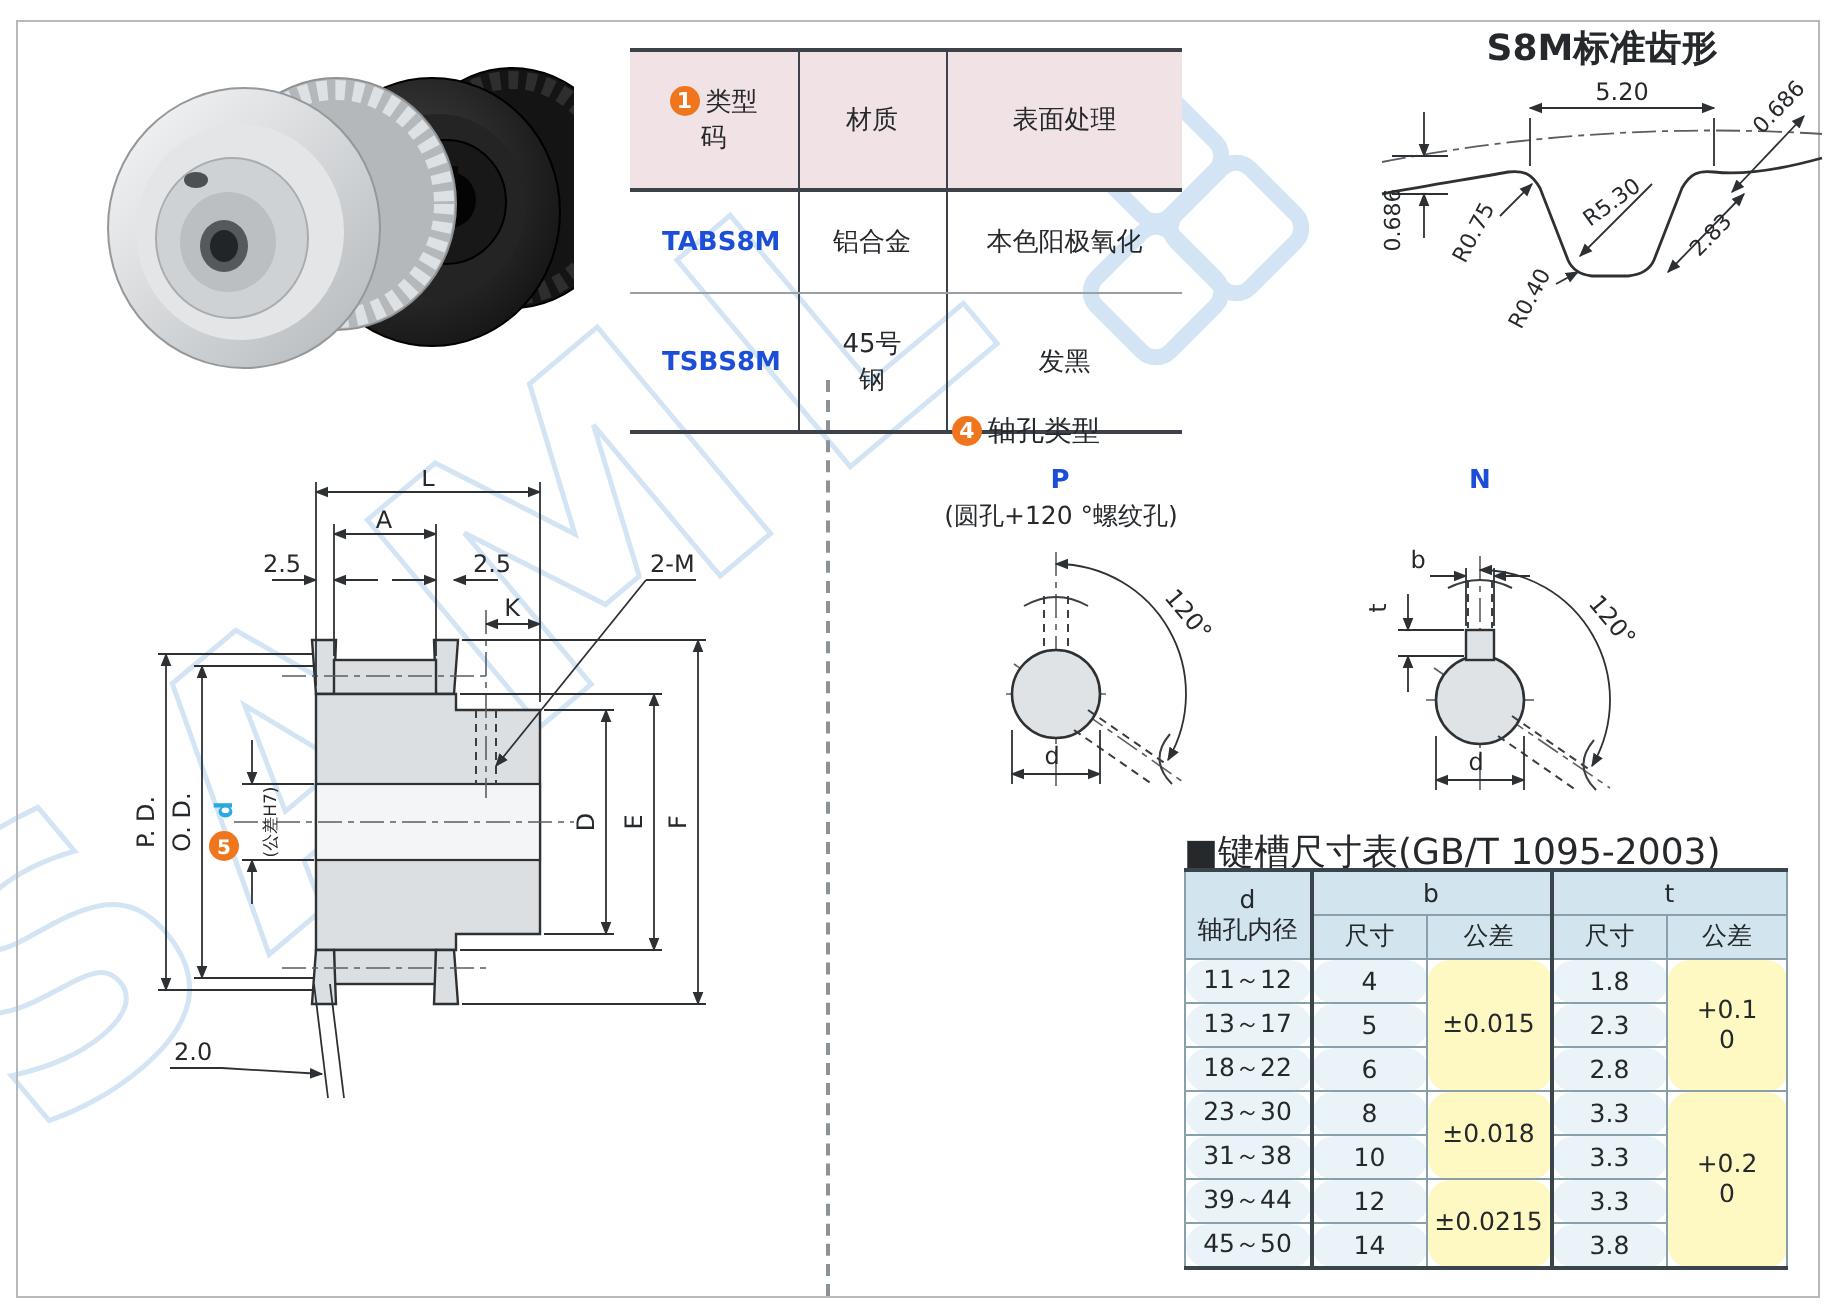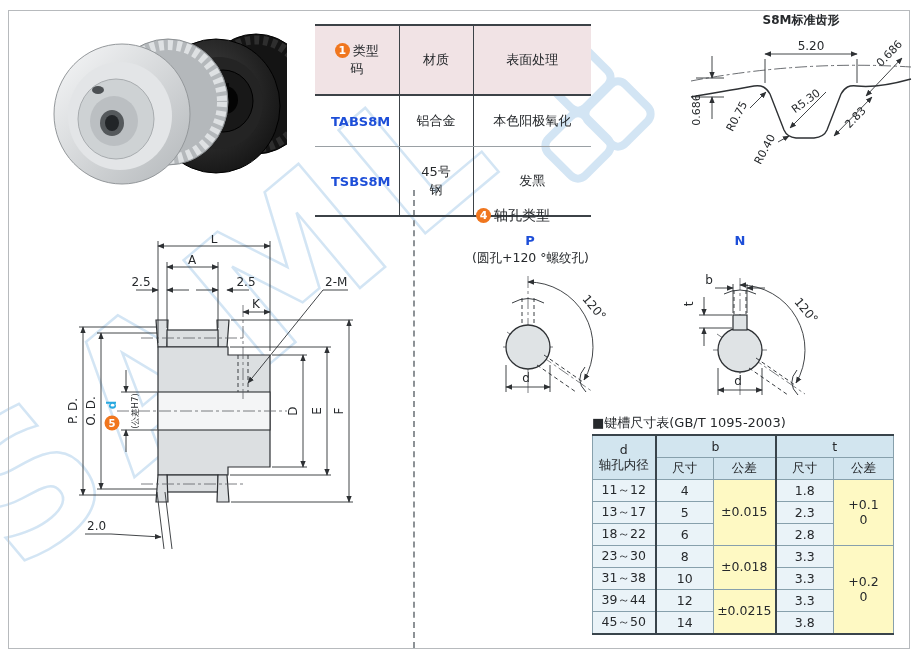--- a/index.html
+++ b/index.html
@@ -18,24 +18,24 @@
   table.tt th,table.tt td{height:18px;padding:16px;text-align:center;}
   table.tt td{border-bottom:1px solid #9aa0a4;}
   table.tt tr:last-child td{border-bottom:none;}
   table.tt .vr{border-right:1px solid #3c4247;}
   
   table.kt{border-collapse:collapse;table-layout:fixed;width:301px;font-size:12.5px;
            border-top:2px solid #39444b;border-bottom:2px solid #39444b;
            border-left:1px solid #6d8290;border-right:1px solid #6d8290;}
   table.kt th{background:#d2e5ef;font-weight:normal;}
   table.kt th,table.kt td{border:1px solid #87a0ac;padding:0;text-align:center;height:21px;}
-  table.kt td{background:#eaf3f8;}
+  table.kt td{background:#eaf3f8;border-radius:11px;}
   table.kt td.tol{background:#fef9c3;line-height:1.15;}
   table.kt .bl2{border-left:2px solid #39444b;}
-  .kt-title{font-size:13px;white-space:nowrap;}
+  .kt-title{font-size:18px;white-space:nowrap;}
   .note{font-size:12.5px;white-space:nowrap;}
   .divider{position:absolute;left:413px;top:190px;height:458px;border-left:2px dashed #8d9296;}
   svg text{font-family:"DejaVu Sans","Liberation Sans",sans-serif;}
   .dimtxt{font-size:12px;fill:#26292c;}
   .dimtxt-s{font-size:11px;fill:#26292c;}
 </style>
 </head>
 <body>
 
 <div class="canvas">
@@ -102,21 +102,21 @@
       <td>本色阳极氧化</td>
     </tr>
     <tr>
       <td class="vr cyan">TSBS8M</td>
       <td class="vr">45号钢</td>
       <td>发黑</td>
     </tr>
   </tbody>
     </table>
 
-  <div class="abs ctr" style="left:688px;top:12px;width:226px;font-size:12px;font-weight:600;z-index:1;">S8M标准齿形</div>
+  <div class="abs ctr" style="left:688px;top:12px;width:226px;font-size:18px;font-weight:600;z-index:1;">S8M标准齿形</div>
   <svg class="abs" style="left:688px;top:34px;z-index:1;" width="226" height="130" viewBox="0 0 226 130">
     <defs>
       <marker id="arT" viewBox="0 0 10 10" refX="9" refY="5" markerWidth="7.5" markerHeight="7.5" orient="auto-start-reverse">
         <path d="M0,1L10,5L0,9z" fill="#2e3134"></path>
       </marker>
     </defs>
     <path d="M3,47 Q113,26 223,33" fill="none" stroke="#5a5e62" stroke-width="0.9" stroke-dasharray="12 3 3 3"></path>
     <path d="M3,63 C30,58 50,55 66,52 C74,51 78,53 82,60 L96,96 Q99,103 108,104 L126,104 Q136,103 139,96 L153,60 C157,53 161,51 169,52 C186,54 205,50 223,45" fill="none" stroke="#2e3134" stroke-width="1.4"></path>
     <g stroke="#2e3134" stroke-width="0.9" fill="none">
       <line x1="77" y1="25" x2="77" y2="49"></line>

